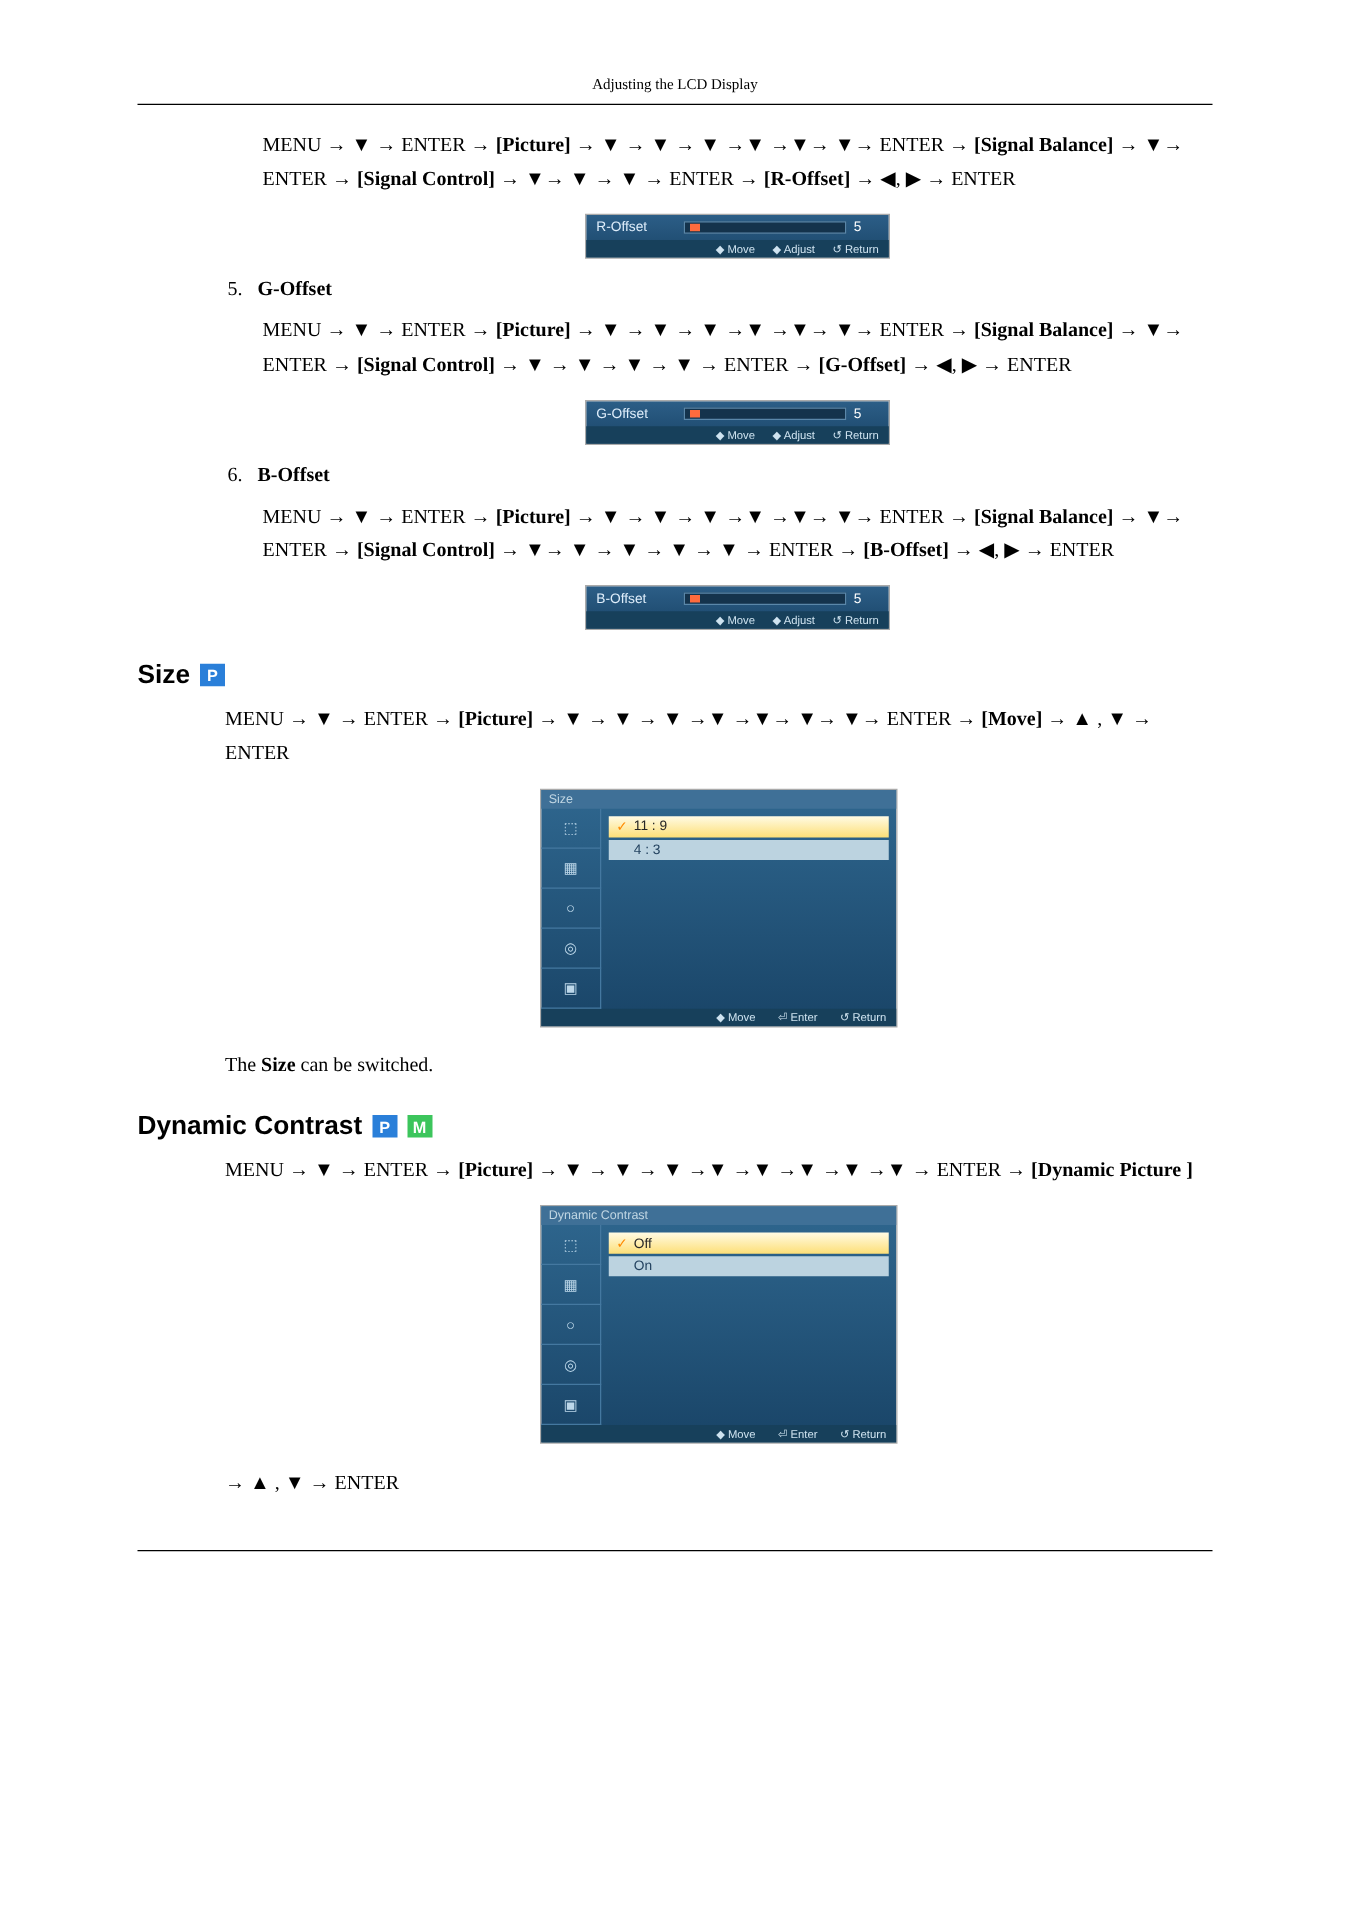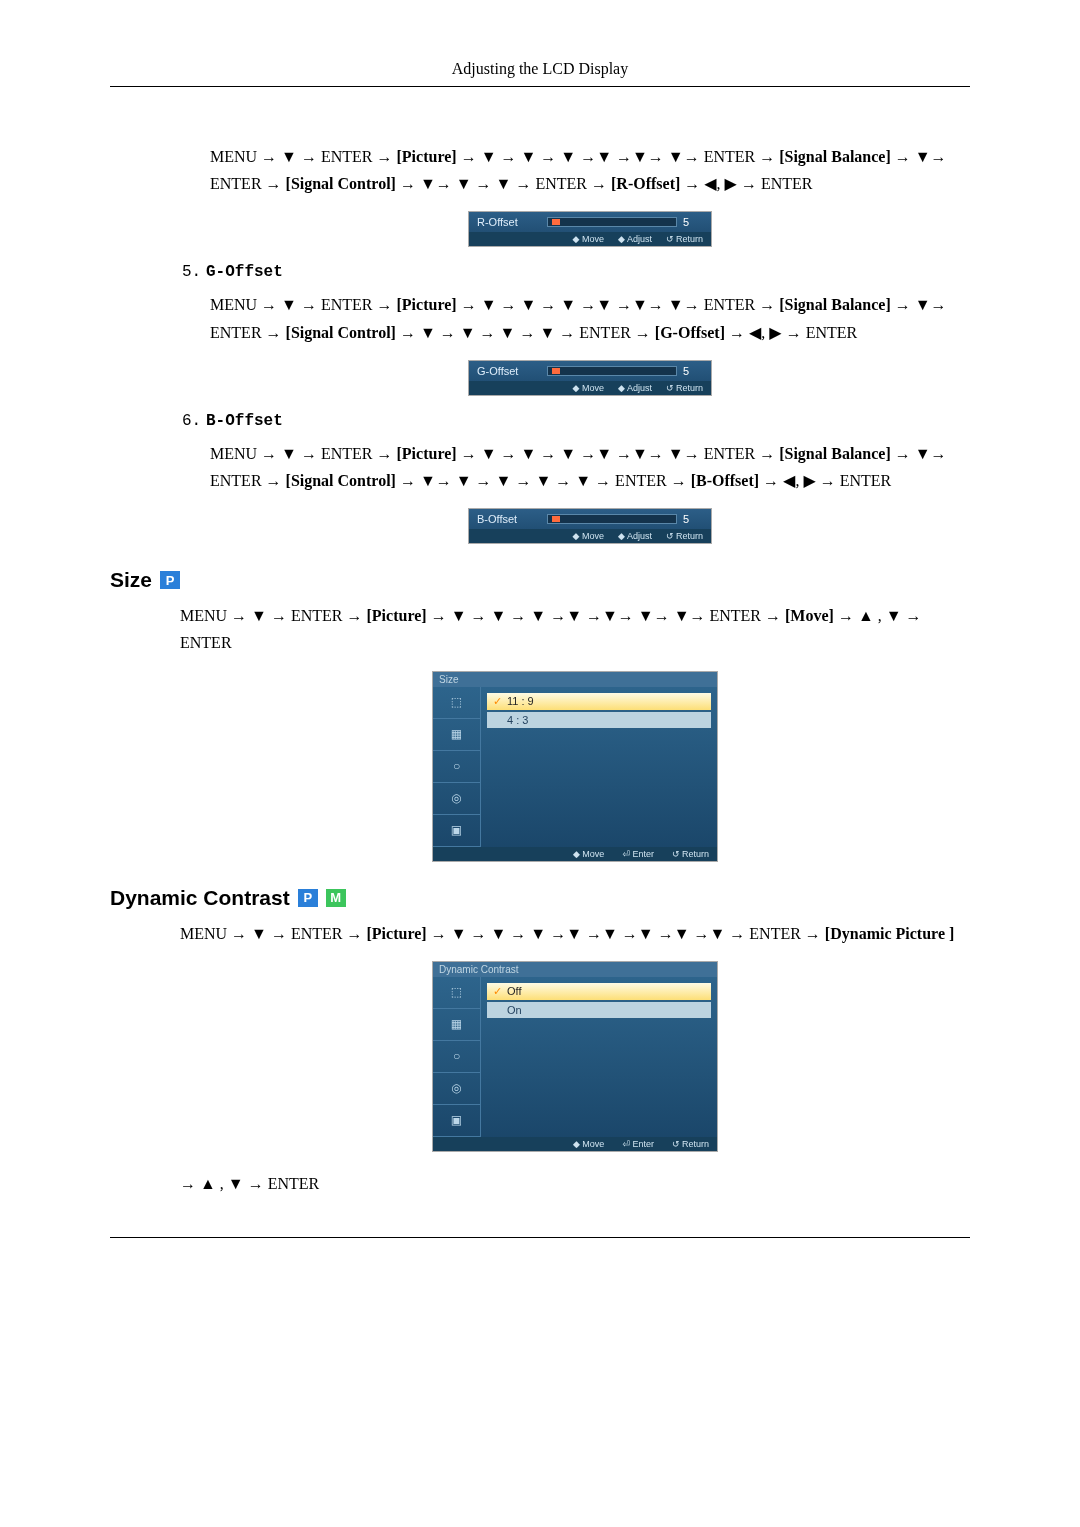--- a/index.html
+++ b/index.html
@@ -9,31 +9,30 @@
     background: #fff;
     color: #000;
     width: 1080px;
     margin: 0 auto;
     padding: 60px 110px 80px 110px;
   }
   .header {
     text-align: center;
     padding-bottom: 8px;
     border-bottom: 1px solid #000;
-    margin-bottom: 56px;
-    font-size: 16px;
+    margin-bottom: 19px;
+    font-size: 12px;
   }
   .section-indent { margin-left: 100px; }
   .path-block {
     line-height: 1.7;
     margin: 8px 0 14px 0;
   }
   .num-label {
     margin: 14px 0 10px 0;
-    font-family: Liberation Mono, monospace;
   }
   .num-label .num { display:inline-block; width: 24px; }
   .num-label .lbl { font-weight: bold; }
   .li-indent { margin-left: 72px; }
   .slider-frame {
     width: 244px;
     margin: 0 auto 16px auto;
     border: 1px solid #aaa;
     background: linear-gradient(#2c5e87,#1a4568);
     color: #fff;
@@ -243,20 +242,21 @@
             <span>4 : 3</span>
           </div>
       </div>
     </div>
     <div class="menu-footer">
       <span>◆ Move</span>
       <span>⏎ Enter</span>
       <span>↺ Return</span>
     </div>
   </div>
+  <div class="body-text">The <b>Size</b> can be switched.</div>
 </div>
 
 <div class="section-title">
   <span>Dynamic Contrast</span>
   <span class="badge p">P</span>
   <span class="badge m">M</span>
 </div>
 <div style="margin-left:70px;">
   <div class="path-block">MENU → ▼ → ENTER → <b>[Picture]</b> → ▼ → ▼ → ▼ →▼ →▼ →▼ →▼ →▼ → ENTER → <b>[Dynamic Picture ]</b></div>
   <div class="menu-frame">

